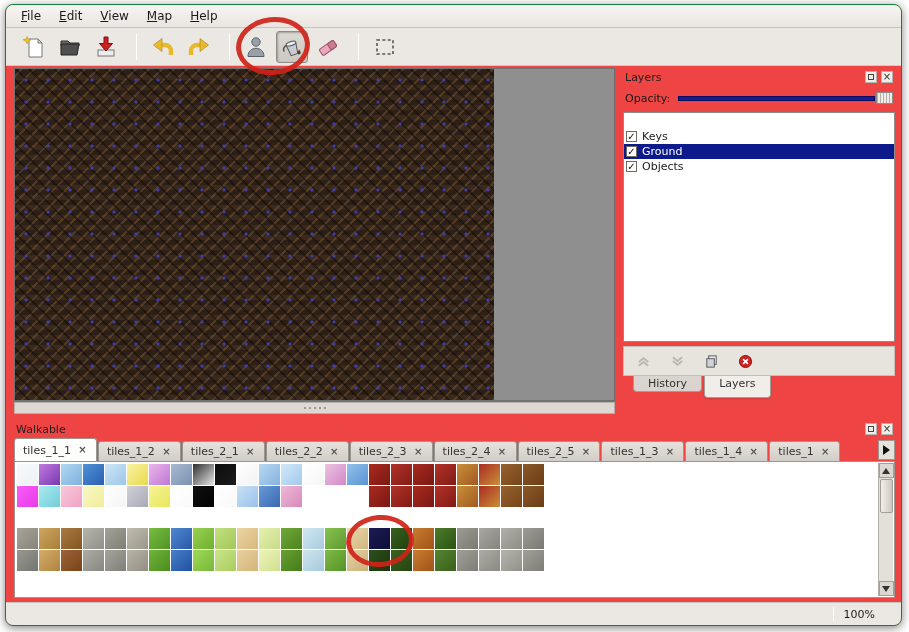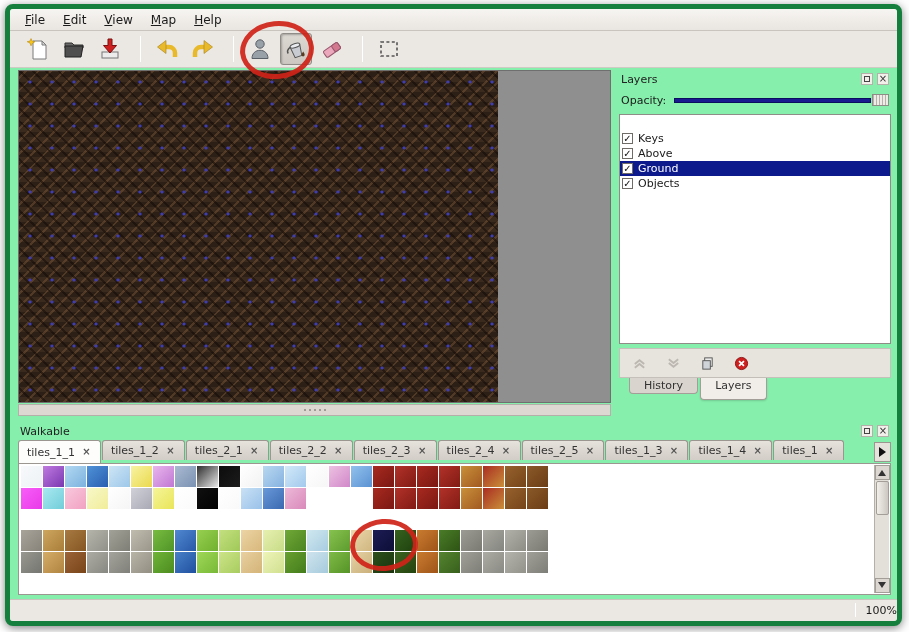--- a/index.html
+++ b/index.html
@@ -1,19 +1,19 @@
 <!DOCTYPE html>
 <html><head>
 <meta charset="utf-8">
 <style>
   * { box-sizing: border-box; margin: 0; padding: 0; }
   html,body { width: 909px; height: 632px; overflow: hidden; background: #fff;
     font-family: "DejaVu Sans", "Liberation Sans", sans-serif; font-size: 11px; color: #1a1a1a; }
   .window { position: absolute; left: 5px; top: 4px; width: 897px; height: 622px;
-    background: #86efac; border: 5px solid #15803d; border-radius: 8px;
+    background: #ef4444; border: 1px solid #15803d; border-radius: 8px;
     box-shadow: 0 2px 10px rgba(0,0,0,.5); overflow: hidden;
     display: flex; flex-direction: column; }
 
   
   .menubar { height: 24px; display: flex; align-items: center; padding-left: 6px;
     background: linear-gradient(#f7f5f2,#e9e5e0); border-bottom: 1px solid #c9c4bd; }
   .menu-item { padding: 3px 9px; font-size: 12px; cursor: default; }
   .menu-item u { text-decoration: underline; }
 
   
@@ -70,21 +70,21 @@
     display: flex; align-items: center; gap: 16px; padding-left: 10px; }
   .la-btn { width: 18px; height: 18px; display: flex; align-items: center; justify-content: center; }
   .la-btn svg { width: 15px; height: 15px; }
   .panel-tabs { height: 24px; display: flex; align-items: flex-start; padding-left: 10px; gap: 2px; }
   .ptab { padding: 1px 14px; font-size: 11px; background: #d9d4cd; border: 1px solid #a39e97;
     border-top: none; border-radius: 0 0 4px 4px; color: #333; }
   .ptab.active { background: #f1eee9; font-weight: normal; height: 22px; box-shadow: 0 1px 2px rgba(0,0,0,.15); }
 
   
   .tilesets-panel { height: 186px; margin: 6px 6px 0 8px; display: flex; flex-direction: column; position: relative; }
-  .ts-tabbar { height: 23px; display: flex; position: relative; overflow: hidden;
+  .ts-tabbar { height: 23px; display: flex; align-items: flex-end; position: relative; overflow: hidden;
     padding-right: 18px; }
   .ts-tab { flex: 0 0 auto; height: 20px; display: flex; align-items: center; gap: 6px;
     padding: 0 8px; font-size: 11px; background: linear-gradient(#e6e2dc,#d2cdc6);
     border: 1px solid #9b968f; border-bottom: none; border-radius: 3px 3px 0 0; margin-right: 1px; color: #333; }
   .ts-tab.active { height: 23px; background: #fdfdfc; position: relative; z-index: 2; }
   .tab-close { width: 11px; height: 11px; display: flex; align-items: center; justify-content: center;
     font-size: 10px; color: #555; line-height: 1; }
   .tab-close::before { content: "×"; font-weight: bold; }
   .ts-scroll-right { position: absolute; right: 0; bottom: 1px; width: 17px; height: 20px;
     background: #e5e1db; border: 1px solid #9b968f; display: flex; align-items: center; justify-content: center; }
@@ -104,21 +104,21 @@
   .arr-down { width: 0; height: 0; border-left: 4px solid transparent; border-right: 4px solid transparent;
     border-top: 6px solid #333; }
   .vs-thumb { width: 13px; height: 34px; margin-top: 1px; background: linear-gradient(90deg,#f2efeb,#ccc7c0);
     border: 1px solid #a39e97; border-radius: 2px; }
   .vs-spacer { flex: 1; }
 
   
   .statusbar { height: 24px; margin-top: 4px; border-top: 1px solid #c9c4bd; display: flex;
     align-items: center; justify-content: flex-end; background: #ebe7e2; }
   .status-sep { width: 1px; height: 14px; background: #b5b1aa; border-right: 1px solid #fff; margin-right: 10px; }
-  .zoom-text { font-size: 11px; }
+  .zoom-text { font-size: 11px; margin-right: 26px; }
 
   
   .anno { position: absolute; border: 5px solid #cf2318; border-radius: 50%;
     pointer-events: none; z-index: 50; opacity: .92; }
   .anno-toolbar { left: 230px; top: 12px; width: 74px; height: 58px; transform: rotate(-6deg); }
   .anno-tile { left: 340px; top: 510px; width: 68px; height: 52px; transform: rotate(-4deg); }
 </style>
 </head>
 <body>
 
@@ -222,24 +222,20 @@
         <span class="opacity-label">Opacity:</span>
         <span class="opacity-slider">
           <span class="opacity-track"></span>
           <span class="opacity-handle"></span>
         </span>
       </div>
       <div class="layer-list">
           <div class="layer-row">
             <span class="checkbox checked"></span>
             <span class="layer-label">Keys</span>
-          </div>
-          <div class="layer-row">
-            <span class="checkbox checked"></span>
-            <span class="layer-label">Above</span>
           </div>
           <div class="layer-row selected">
             <span class="checkbox checked"></span>
             <span class="layer-label">Ground</span>
           </div>
           <div class="layer-row">
             <span class="checkbox checked"></span>
             <span class="layer-label">Objects</span>
           </div>
         </div>

